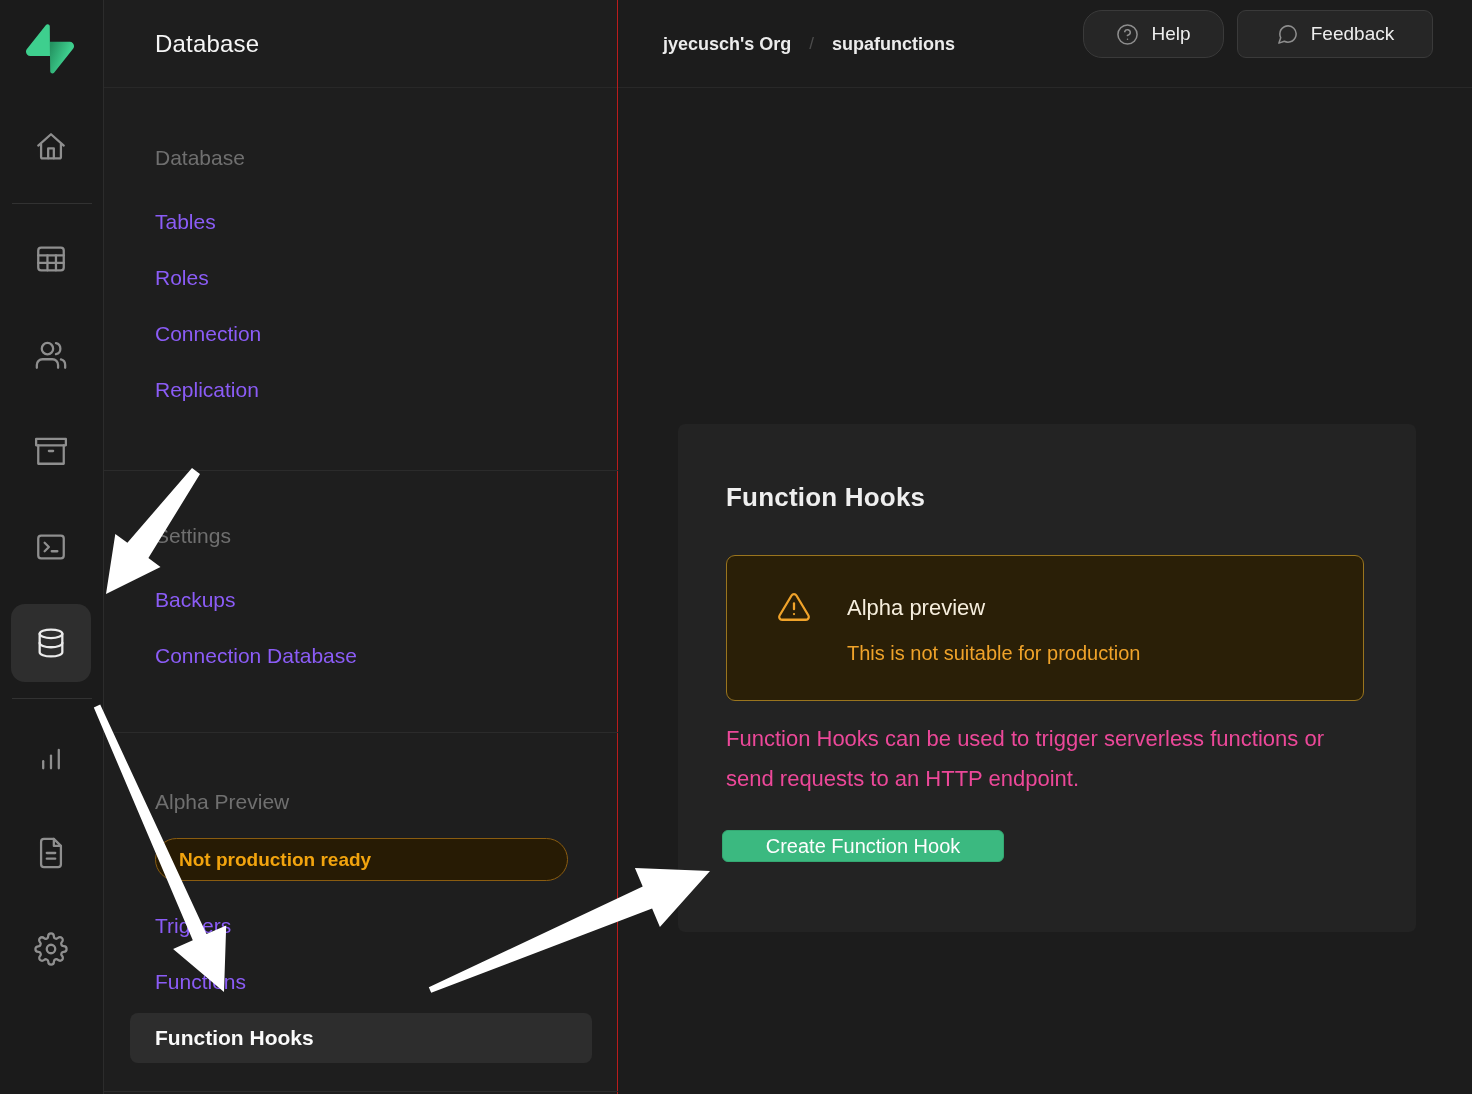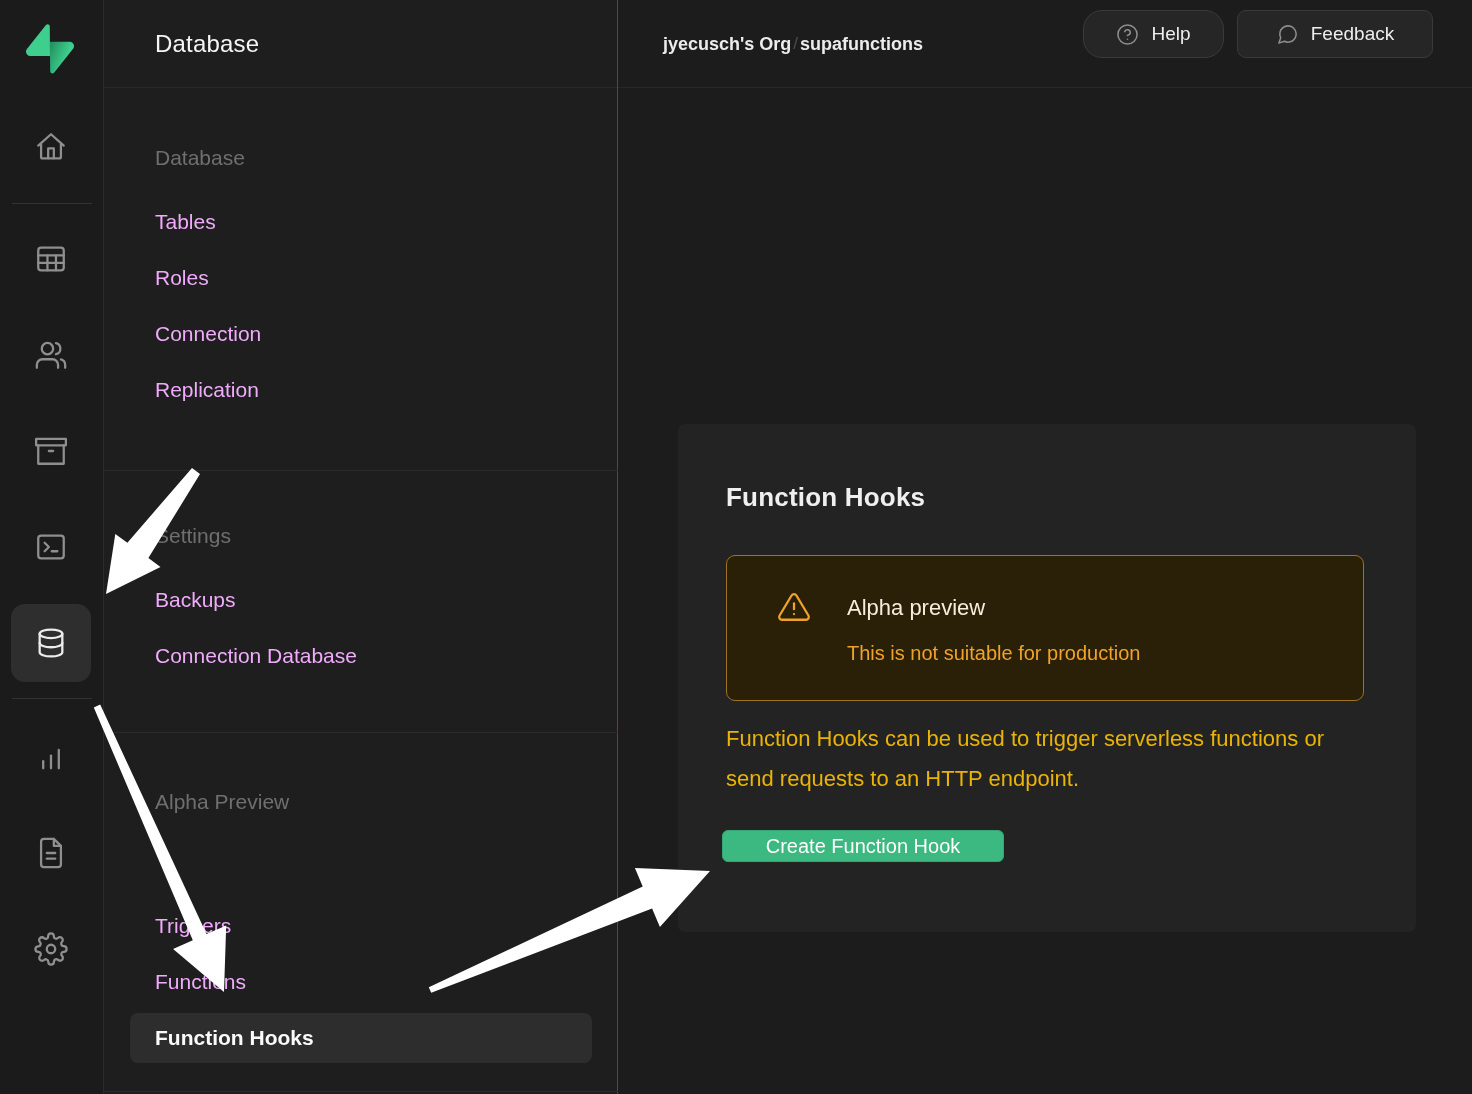--- a/index.html
+++ b/index.html
@@ -25,36 +25,36 @@
   
   .sidebar { position:absolute; left:104px; top:0; width:514px; height:1094px;
              background:#1e1e1e; border-right:1px solid #b91c1c; }
   .sidebar-header { position:absolute; left:0; top:0; width:100%; height:88px;
                     border-bottom:1px solid #282828; }
   .sidebar-title { position:absolute; left:51px; top:0; line-height:88px;
                    font-size:24px; color:#f5f5f5; letter-spacing:.2px; }
   .nav-section-label { position:absolute; left:51px; height:36px; line-height:36px;
                        font-size:21px; color:#6f6f6f; }
   .nav-item { position:absolute; left:51px; height:36px; line-height:36px;
-              font-size:21px; color:#f0abfc; cursor:pointer; white-space:nowrap; }
+              font-size:21px; color:#8b5cf6; cursor:pointer; white-space:nowrap; }
   .sb-divider { position:absolute; left:0; width:514px; height:1px; background:#2b2b2b; }
   .nav-badge { position:absolute; left:51px; top:838px; width:413px; height:43px;
                border:1px solid #8a5c10; border-radius:22px; background:#271b04;
                line-height:41px; padding-left:23px; font-size:19px; font-weight:bold;
                color:#f2a40e; }
   .nav-selected { position:absolute; left:26px; top:1013px; width:462px; height:50px;
                   background:#2d2d2d; border-radius:8px; cursor:pointer; }
   .nav-selected .label { position:absolute; left:25px; top:0; line-height:50px;
                          font-size:21px; font-weight:bold; color:#fafafa; }
 
   
   .main-header { position:absolute; left:618px; top:0; width:854px; height:88px;
                  border-bottom:1px solid #282828; }
   .breadcrumb { position:absolute; left:45px; top:0; height:88px;
-                display:flex; align-items:center; gap:2px;
+                display:flex; align-items:center; gap:18px;
                 font-size:18px; font-weight:bold; color:#ececec; }
   .breadcrumb .sep { color:#4d4d4d; font-weight:normal; font-size:17px; }
   .hdr-btn { position:absolute; top:10px; height:48px; border-radius:9px;
              background:#262626; border:1px solid #3a3a3a;
              display:flex; align-items:center; justify-content:center; gap:12px;
              color:#ededed; font-size:19px; cursor:pointer; }
   .hdr-btn svg { width:23px; height:23px; color:#8e8e8e; }
   .btn-help { left:465px; width:141px;border-radius:19px; }
   .btn-feedback { left:619px; width:196px; }
 
@@ -65,21 +65,21 @@
                 color:#efefef; letter-spacing:.2px; }
   .alert { position:absolute; left:48px; top:131px; width:638px; height:146px;
            background:#2a1f07; border:1px solid #9a751e; border-radius:9px; }
   .alert-icon { position:absolute; left:50px; top:34px; width:34px; height:34px;
                 color:#f0a32a; }
   .alert-title { position:absolute; left:120px; top:39px; font-size:22px;
                  color:#f6eedd; }
   .alert-msg { position:absolute; left:120px; top:86px; font-size:20px;
                color:#f0a32a; }
   .card-desc { position:absolute; left:48px; top:295px; width:600px;
-               font-size:22px; line-height:40px; color:#eab308; }
+               font-size:22px; line-height:40px; color:#ec4899; }
   .cta-btn { position:absolute; left:44px; top:406px; width:282px; height:32px;
              background:#3bb980; border:1px solid #34a872; border-radius:6px;
              display:flex; align-items:center; justify-content:center;
              font-size:20px; color:#fdfdfd; cursor:pointer; }
 
   
   #annotation-layer { position:absolute; left:0; top:0; width:1472px; height:1094px;
                       pointer-events:none; z-index:50; }
   #annotation-layer polygon { fill:#ffffff; }
 
@@ -198,20 +198,21 @@
 
     <div class="sb-divider" style="top:470px"></div>
 
     <div class="nav-section-label" style="top:518px">Settings</div>
     <div class="nav-item" style="top:582px">Backups</div>
     <div class="nav-item" style="top:638px">Connection Database</div>
 
     <div class="sb-divider" style="top:732px"></div>
 
     <div class="nav-section-label" style="top:784px">Alpha Preview</div>
+    <div class="nav-badge">Not production ready</div>
     <div class="nav-item" style="top:908px">Triggers</div>
     <div class="nav-item" style="top:964px">Functions</div>
 
     <div class="nav-selected">
       <div class="label">Function Hooks</div>
     </div>
 
     <div class="sb-divider" style="top:1091px"></div>
   </nav>
 

